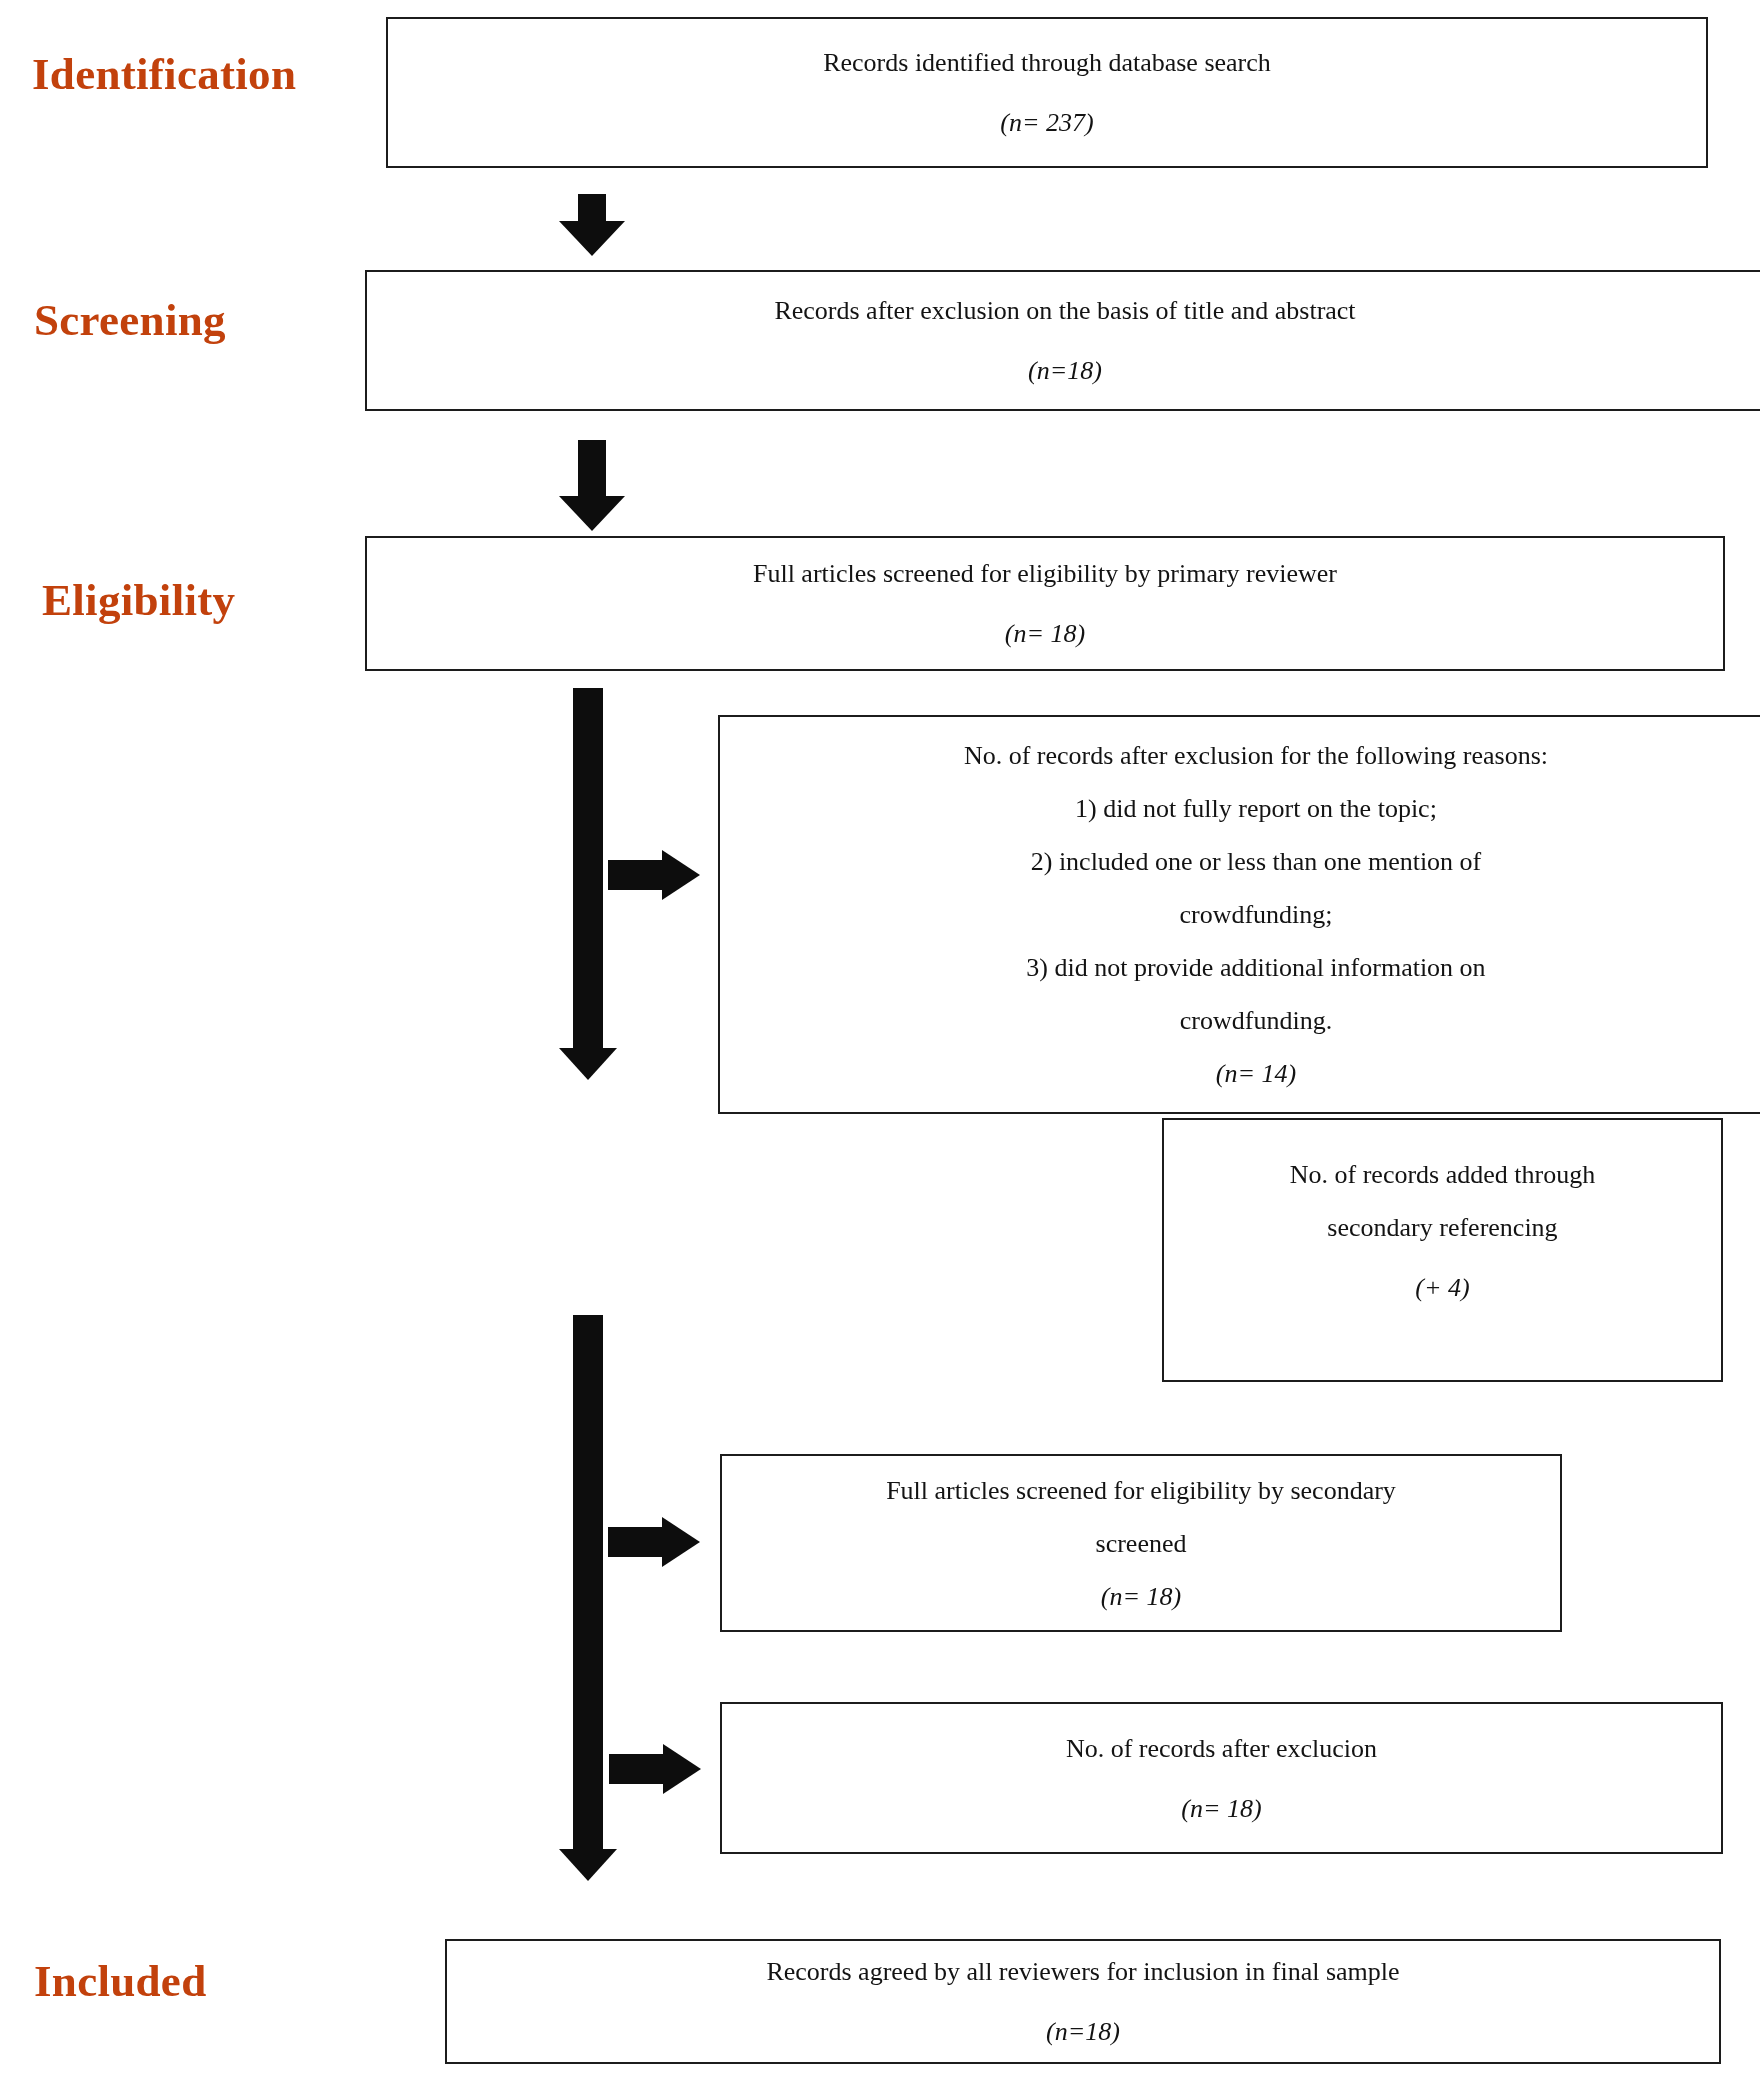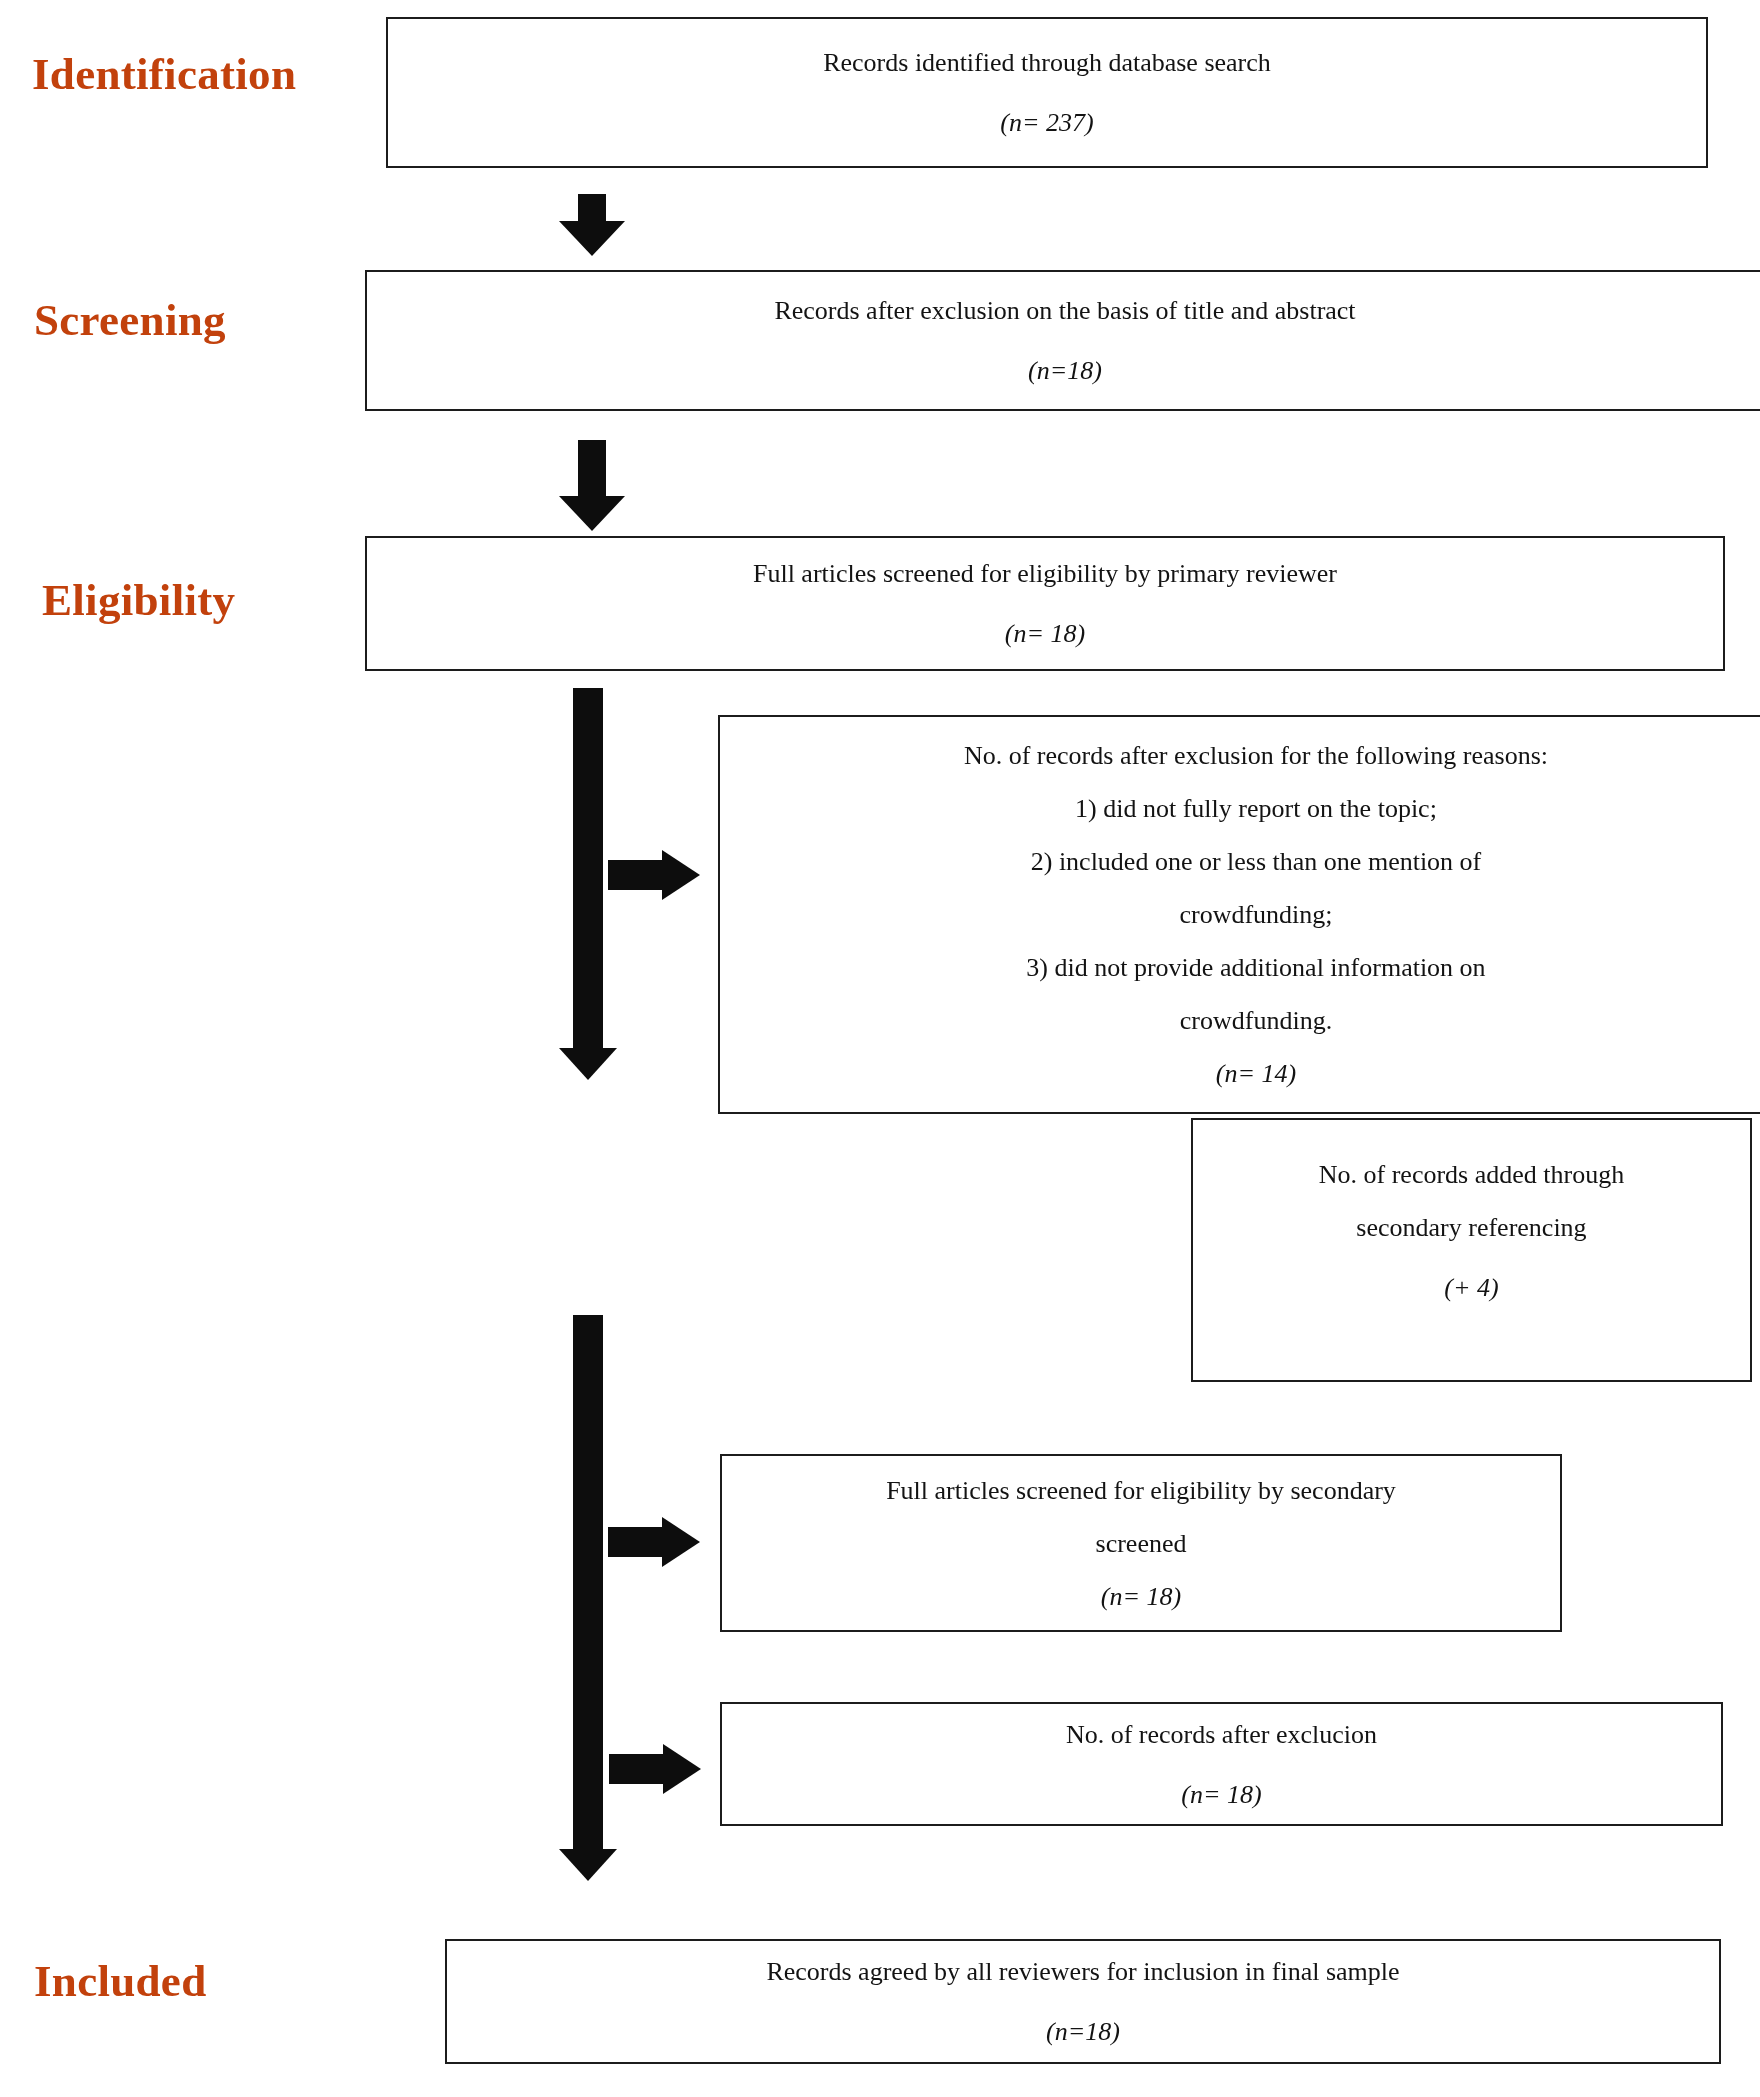--- a/index.html
+++ b/index.html
@@ -34,21 +34,20 @@
     align-items: center;
     justify-content: center;
     text-align: center;
     font-size: 26px;
     line-height: 53px;
     padding: 0 23.6px;
   }
   .box.top-biased {
     justify-content: flex-start;
     padding-top: 28px;
-    margin-left: 29px;
   }
   .box .line { display: block; }
   .box .count {
     display: block;
     font-style: italic;
     margin-top: 7px;
   }
   
   .v-arrow {
     position: absolute;
@@ -166,21 +165,21 @@
     <span class="line">Full articles screened for eligibility by secondary</span>
     <span class="line">screened</span>
     <span class="count" style="margin-top:0;">(n= 18)</span>
   </div>
 
   <div class="h-arrow" style="left:609px; top:1744px;">
     <div class="h-shaft"></div>
     <div class="h-head"></div>
   </div>
 
-  <div class="box" style="left:720px; top:1702px; width:1003px; height:124px;">
+  <div class="box" style="left:720px; top:1702px; width:1003px; height:152px;">
     <span class="line">No. of records after exclucion</span>
     <span class="count">(n= 18)</span>
   </div>
 
   <div class="box" style="left:445px; top:1939px; width:1276px; height:125px;">
     <span class="line">Records agreed by all reviewers for inclusion in final sample</span>
     <span class="count">(n=18)</span>
   </div>
 
 </div>

